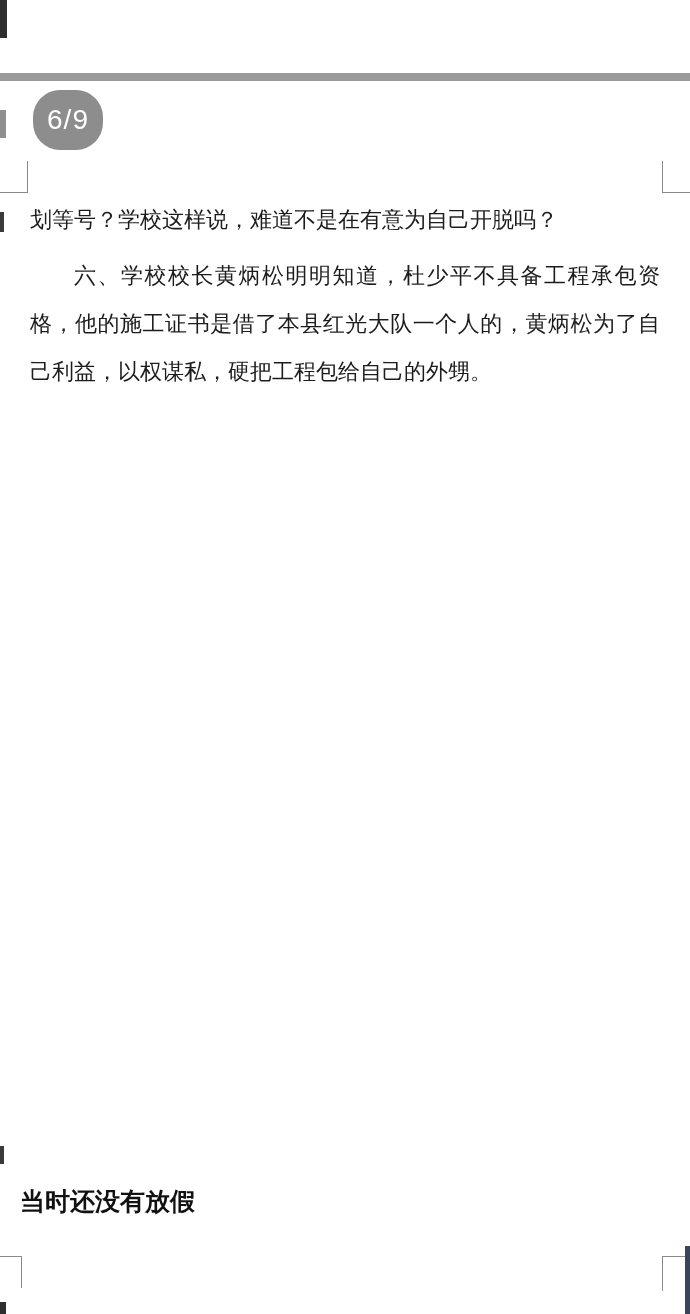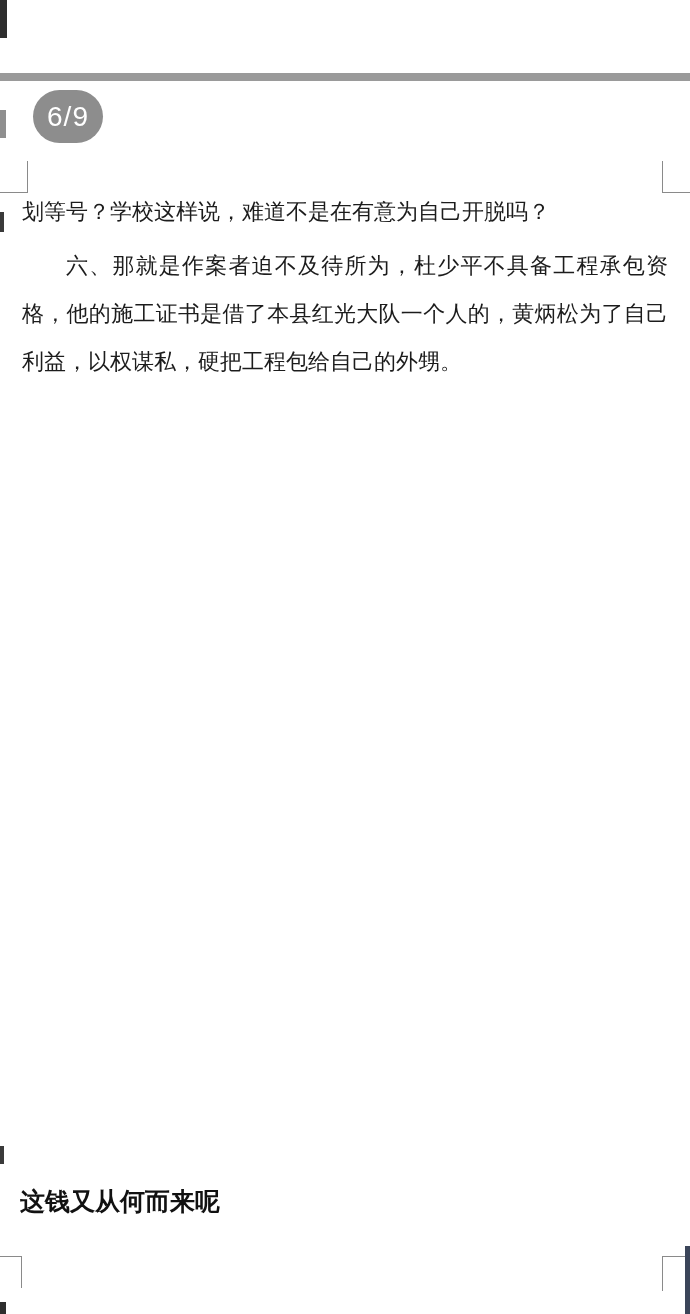--- a/index.html
+++ b/index.html
@@ -8,42 +8,42 @@
     background:#ffffff;
     font-family:"Liberation Sans","DejaVu Sans",sans-serif;
   }
   
   .page-separator{
     position:absolute;left:0;top:73px;width:690px;height:8px;
     background:#9a9a9a;
   }
   
   .page-badge{
-    position:absolute;left:33px;top:90px;width:70px;height:53px;
+    position:absolute;left:33px;top:90px;width:70px;height:60px;
     background:#8d8d8d;border-radius:27px;
     display:flex;align-items:center;justify-content:center;
     color:#ffffff;font-size:28px;letter-spacing:1px;
   }
   
   .corner{position:absolute;}
   .corner-tl{left:0;top:161px;width:27px;height:31px;
     border-right:1.5px solid #8a8a8a;border-bottom:1.5px solid #8a8a8a;}
   .corner-tr{left:662px;top:161px;width:28px;height:31px;
     border-left:1.5px solid #8a8a8a;border-bottom:1.5px solid #8a8a8a;}
   .corner-bl{left:0;top:1256px;width:21px;height:31px;
     border-right:1.5px solid #8a8a8a;border-top:1.5px solid #8a8a8a;}
   .corner-br{left:662px;top:1256px;width:28px;height:34px;
     border-left:1.5px solid #8a8a8a;border-top:1.5px solid #8a8a8a;}
   
   .doc-body{
     position:absolute;left:22px;top:188px;width:646px;
     color:#1c1c1c;font-size:22px;line-height:48px;
     text-align:justify;
   }
-  .doc-body p{margin:0;}
+  .doc-body p{margin:8px;}
   .doc-body p.indent{text-indent:44px;margin-top:6px;}
   .doc-heading{
     position:absolute;left:20px;top:1184px;width:600px;
     color:#111111;font-size:25px;font-weight:bold;line-height:34px;
   }
   
   .edge-frag{position:absolute;left:0;}
   .frag-top{top:0;width:7px;height:38px;background:#2e2e2e;}
   .frag-badge{top:110px;width:6px;height:28px;background:#8f8f8f;}
   .frag-line1{top:212px;width:4px;height:20px;background:#3a3a3a;}
@@ -70,18 +70,18 @@
   <span>6/9</span>
 </div>
 
 <div class="corner corner-tl"></div>
 <div class="corner corner-tr"></div>
 <div class="corner corner-bl"></div>
 <div class="corner corner-br"></div>
 
 <div class="doc-body">
   <p>划等号？学校这样说，难道不是在有意为自己开脱吗？</p>
-  <p class="indent">六、那就是作案者迫不及待所为，杜少平不具备工程承包资格，他的施工证书是借了本县红光大队一个人的，黄炳松为了自己利益，以权谋私，硬把工程包给自己的外甥。</p>
+  <p class="indent">六、学校校长黄炳松明明知道，杜少平不具备工程承包资格，他的施工证书是借了本县红光大队一个人的，黄炳松为了自己利益，以权谋私，硬把工程包给自己的外甥。</p>
 </div>
 
-<div class="doc-heading">这钱又从何而来呢</div>
+<div class="doc-heading">当时还没有放假</div>
 
 <div class="scrollbar-thumb"></div>
 
 </body></html>

